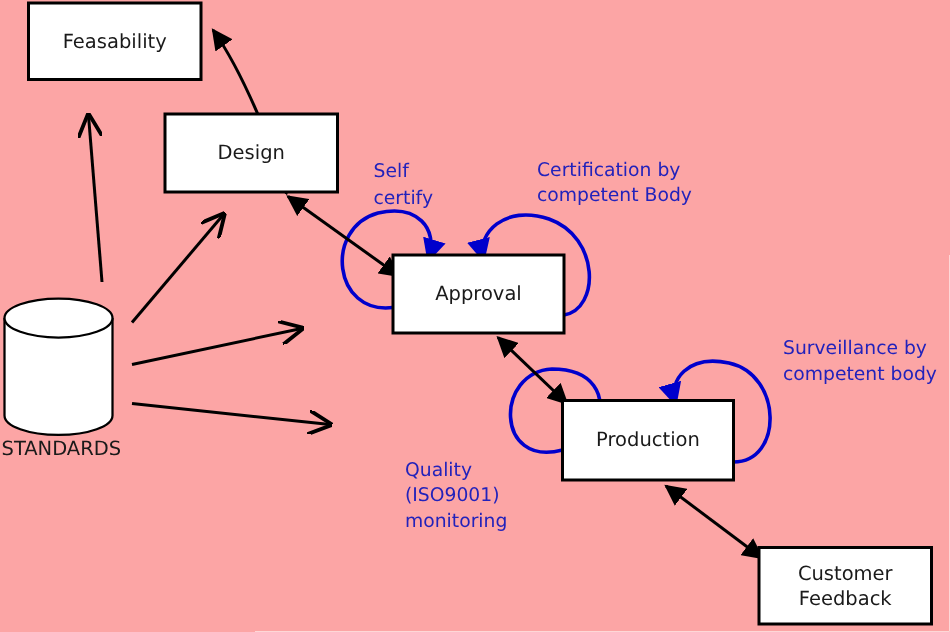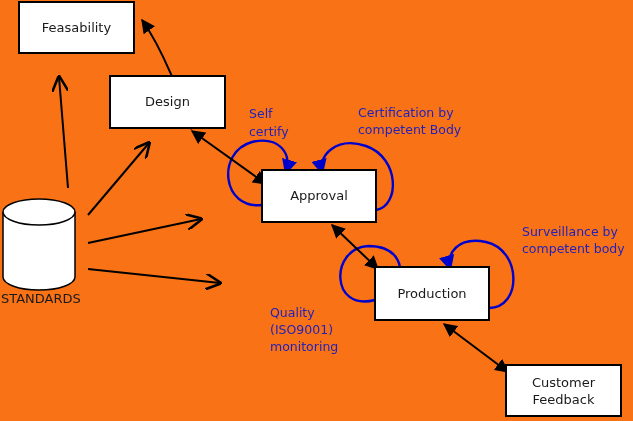--- a/index.html
+++ b/index.html
@@ -4,21 +4,21 @@
 <style>
   html, body {
     margin: 0;
     padding: 0;
     background: #ffffff;
   }
   #diagram-canvas {
     position: relative;
     width: 633px;
     height: 421px;
-    background: #f97316;
+    background: #fca5a5;
     overflow: hidden;
     font-family: "DejaVu Sans", sans-serif;
   }
   svg#diagram-svg {
     position: absolute;
     left: 0;
     top: 0;
     width: 633px;
     height: 421px;
   }

